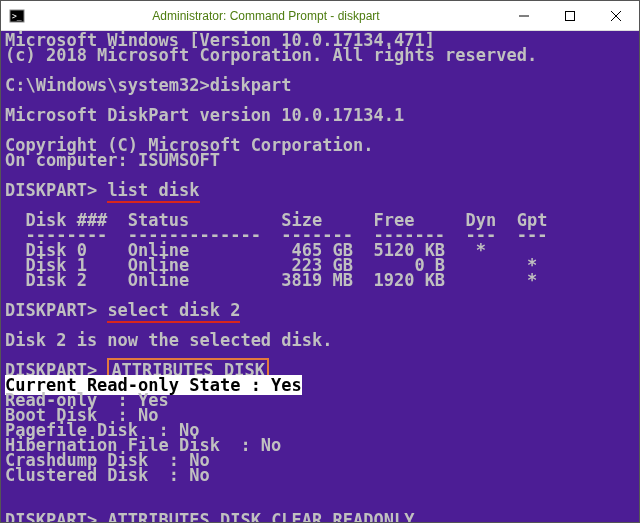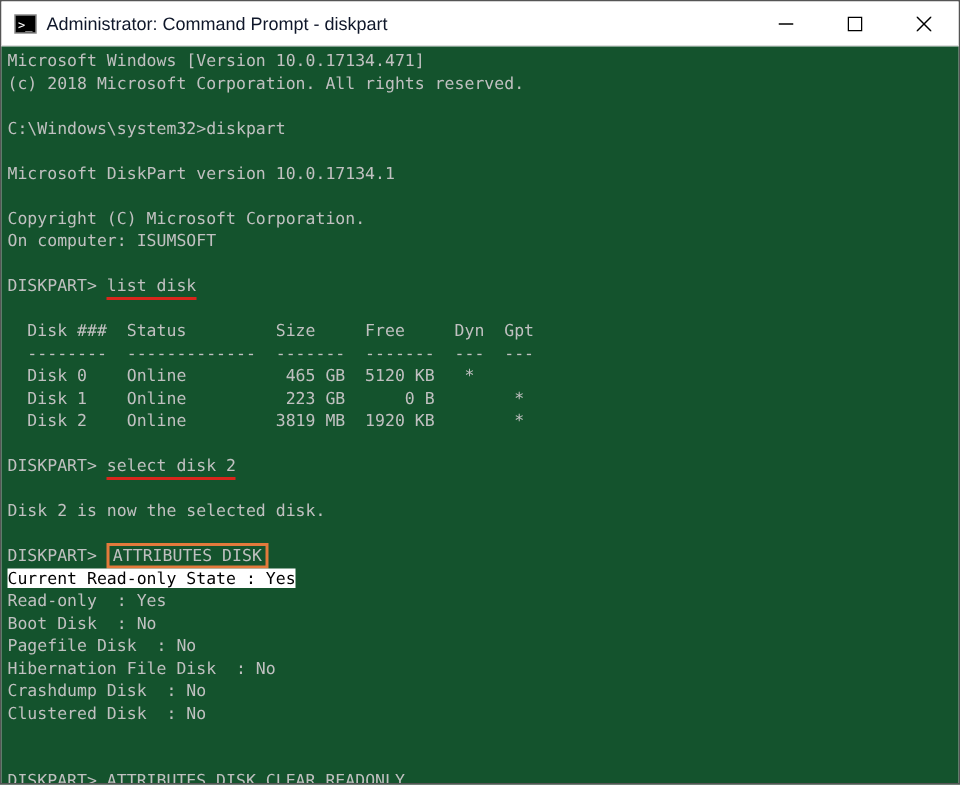--- a/index.html
+++ b/index.html
@@ -29,43 +29,45 @@
     width: 16px; height: 16px;
     margin: 0 6px 0 8px;
     display: inline-flex;
     align-items: center;
     justify-content: center;
   }
   .titlebar-title {
     flex: 1;
     font-family: "Segoe UI", sans-serif;
     font-size: 12px;
-    color: #0f172a;
+    color: #4d7c0f;
+    text-align: center;
   }
   .win-controls { display: flex; height: 100%; }
   .win-btn {
     width: 46px;
     display: flex;
     align-items: center;
     justify-content: center;
     font-family: "Segoe UI", sans-serif;
     font-size: 12px;
     color: #000;
   }
   .win-btn svg { stroke: #000; stroke-width: 1; fill: none; }
   .terminal {
     flex: 1;
-    background: #14532d;
+    background: #4c1d95;
     color: #c0c0c0;
-    font-size: 11px;
+    font-size: 17px;
     line-height: 15px;
     padding: 2px 4px;
     white-space: pre;
     overflow: hidden;
     font-family: Consolas, "Lucida Console", monospace;
+    font-weight: bold;
   }
   .ul-red { border-bottom: 2px solid #d9261c; padding-bottom: 1px; }
   .ul-red-long { border-bottom: 2px solid #d9261c; padding-bottom: 1px; }
   .box-orange { border: 2px solid #e37a3c; padding: 0 2px; }
   .hl-white { background: #fff; color: #000; }
 </style>
 </head>
 <body>
 
 <div class="window">

